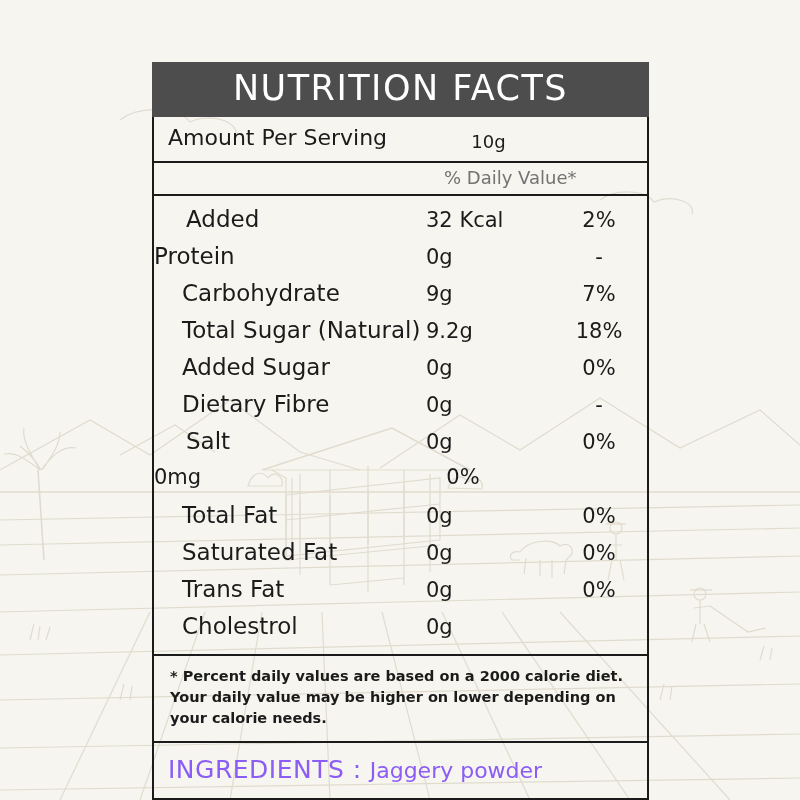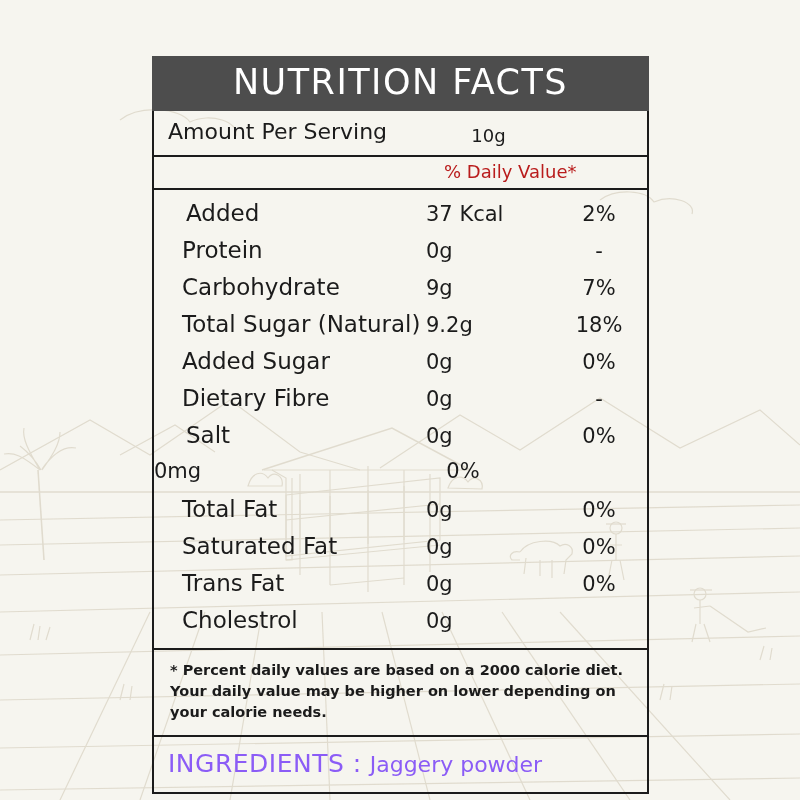--- a/index.html
+++ b/index.html
@@ -25,21 +25,21 @@
     position: absolute;
     inset: 0;
     opacity: 0.55;
   }
   .bg-art svg { display: block; width: 800px; height: 800px; }
 
   
   .panel {
     position: absolute;
     left: 152px;
-    top: 56px;
+    top: 62px;
     width: 497px;
   }
   .nf-header {
     background: #4d4d4d;
     color: #ffffff;
     text-align: center;
     font-size: 35px;
     letter-spacing: 1.5px;
     padding: 9px 0 11px 0;
     font-weight: 400;
@@ -76,21 +76,21 @@
     padding: 8px 0 9px 0;
     font-size: 22px;
     color: #1b1b1b;
   }
   .serving-row .c-name { font-size: 22px; }
   .serving-row .c-amt { font-size: 18px; padding-top: 6px; text-align: center; padding-left: 0; }
   .dv-row {
     border-bottom: 2px solid #1b1b1b;
     padding: 4px 0 6px 0;
     font-size: 18px;
-    color: #b91c1c;
+    color: #737373;
   }
   .dv-row .c-dv-wide {
     flex: 1 1 auto;
     text-align: left;
     padding-left: 18px;
     font-size: 18px;
   }
   .nutrients {
     padding: 10px 0 4px 0;
     border-bottom: 2px solid #1b1b1b;
@@ -115,21 +115,21 @@
   }
   .n-row .n-dv {
     flex: 1 1 auto;
     box-sizing: border-box;
     font-size: 21px;
     color: #1b1b1b;
     text-align: center;
   }
   
   .ind1 { padding-left: 32px; }
-  .ind2 { padding-left: 28px; }
+  .ind2 { }
   .ind0 { padding-left: 28px; }
 
   .footnote {
     padding: 10px 16px 12px 16px;
     font-size: 14.5px;
     line-height: 1.45;
     color: #1b1b1b;
     border-bottom: 2px solid #1b1b1b;
     font-weight: bold;
   }
@@ -228,21 +228,21 @@
 
       <div class="row dv-row">
         <div class="c-name"></div>
         <div class="c-dv-wide">% Daily Value*</div>
       </div>
 
       <div class="nutrients">
 
         <div class="n-row">
           <div class="n-name ind1">Added</div>
-          <div class="n-amt">37 Kcal</div>
+          <div class="n-amt">32 Kcal</div>
           <div class="n-dv">2%</div>
         </div>
 
         <div class="n-row">
           <div class="n-name ind2">Protein</div>
           <div class="n-amt">0g</div>
           <div class="n-dv">-</div>
         </div>
 
         <div class="n-row">

